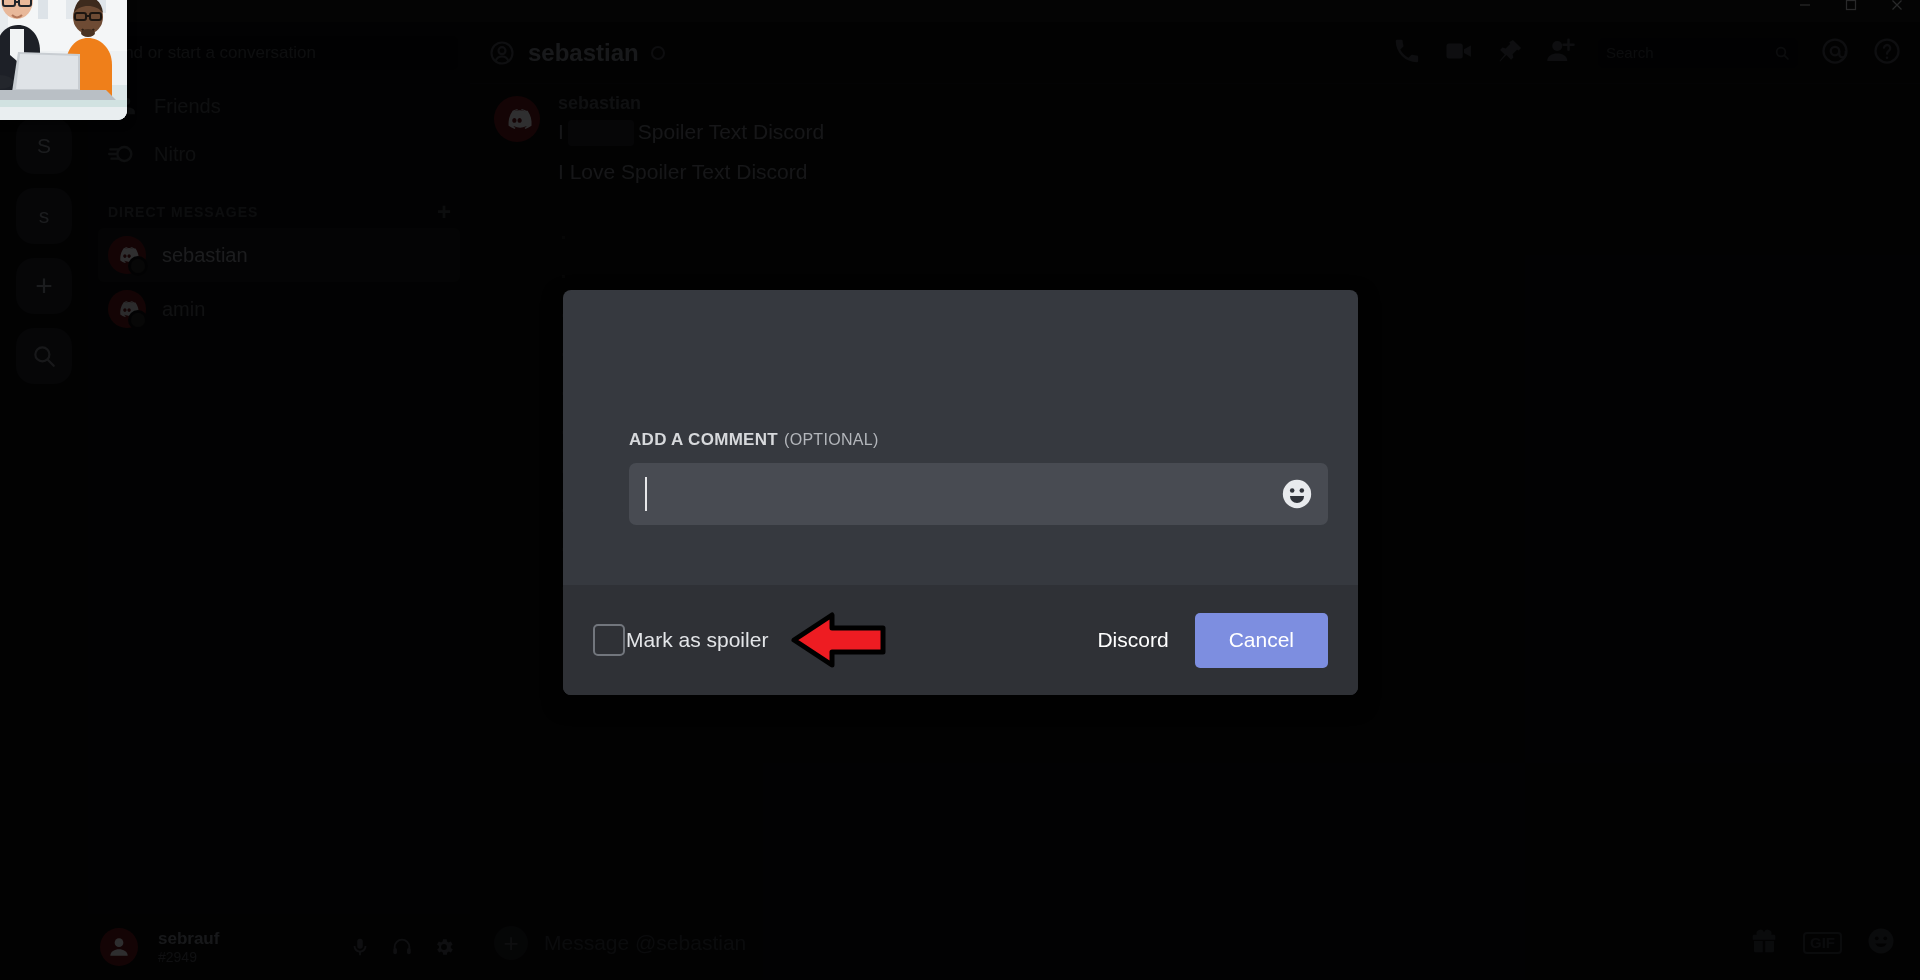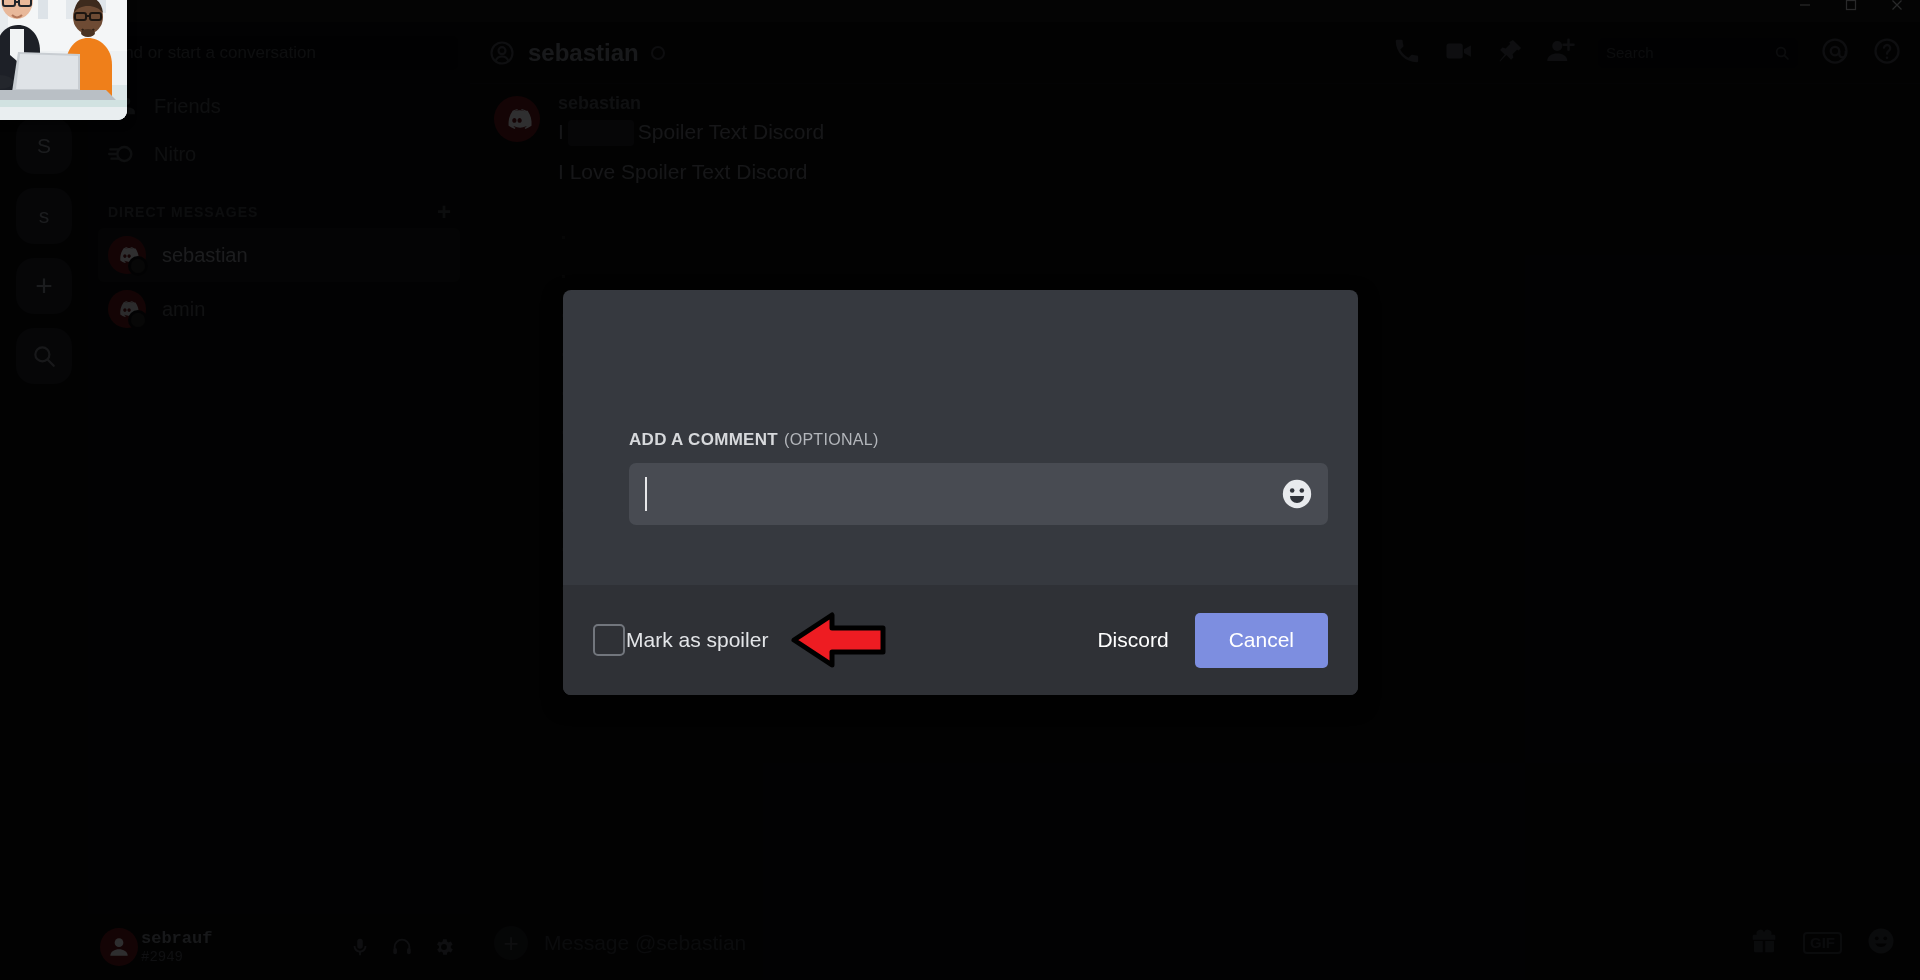--- a/index.html
+++ b/index.html
@@ -88,21 +88,21 @@
 
   
   .userpanel {
     position: absolute; left: 0; bottom: 0; width: 382px; height: 66px;
     background: #0a0a0c; display: flex; align-items: center; padding: 0 8px 0 12px;
   }
   .up-avatar {
     width: 38px; height: 38px; border-radius: 50%; background: #5e1418;
     display:flex;align-items:center;justify-content:center; flex:0 0 auto;
   }
-  .up-names { margin-left: 3px; flex: 1; line-height: 1.15; font-family: Liberation Mono, monospace; }
+  .up-names { margin-left: 20px; flex: 1; line-height: 1.15; }
   .up-name { color: #6b6f76; font-size: 17px; font-weight: 600; }
   .up-tag { color: #44474d; font-size: 14px; }
   .up-icons { display: flex; gap: 6px; }
   .up-btn { width: 36px; height: 36px; display:flex;align-items:center;justify-content:center; color:#44474d; }
 
   
   .chat { position: absolute; left: 470px; top: 22px; right: 0; bottom: 0; background: #0b0b0c; }
   .chat-header {
     height: 62px; display: flex; align-items: center; padding: 0 18px; gap: 12px;
     border-bottom: 1px solid #111113;

